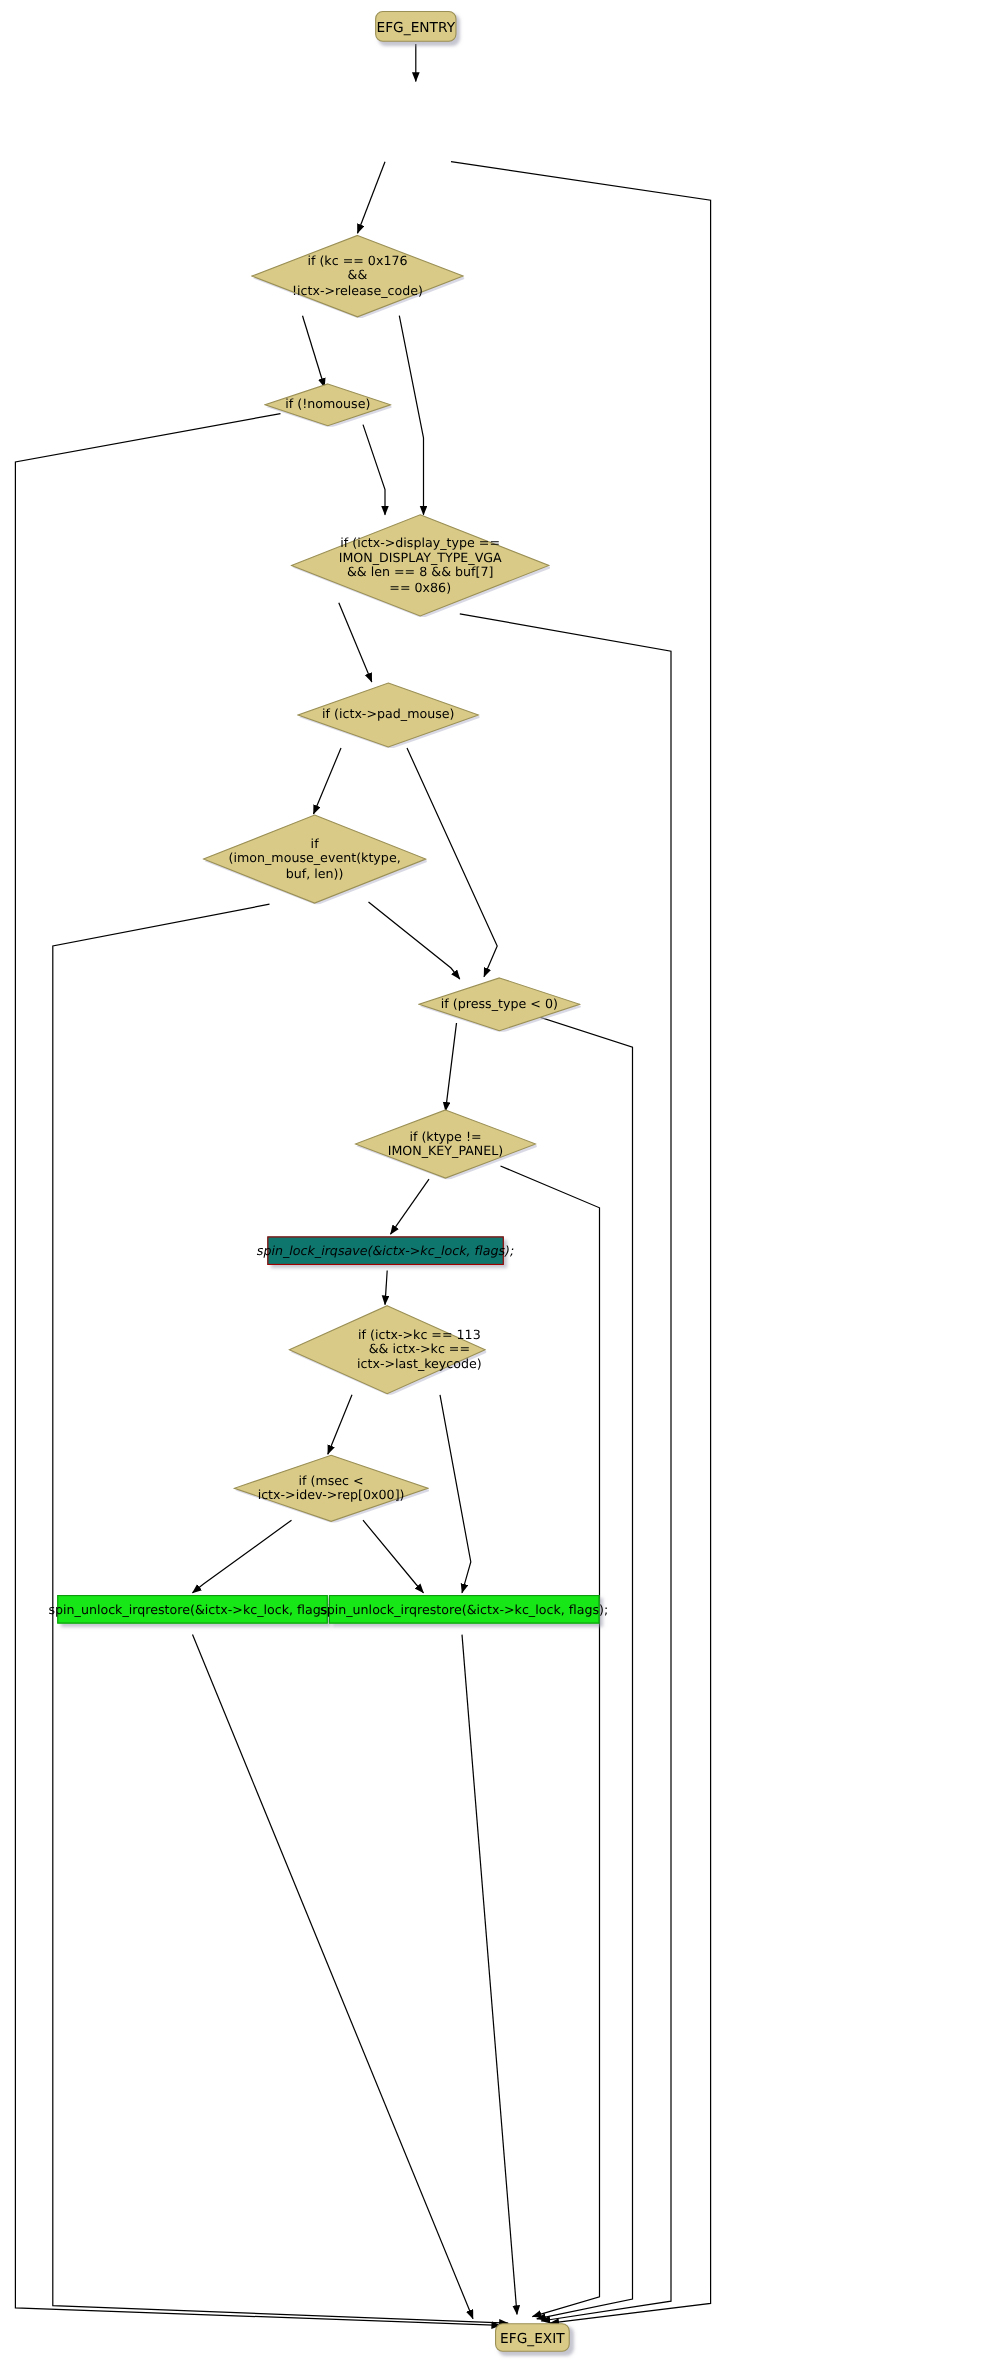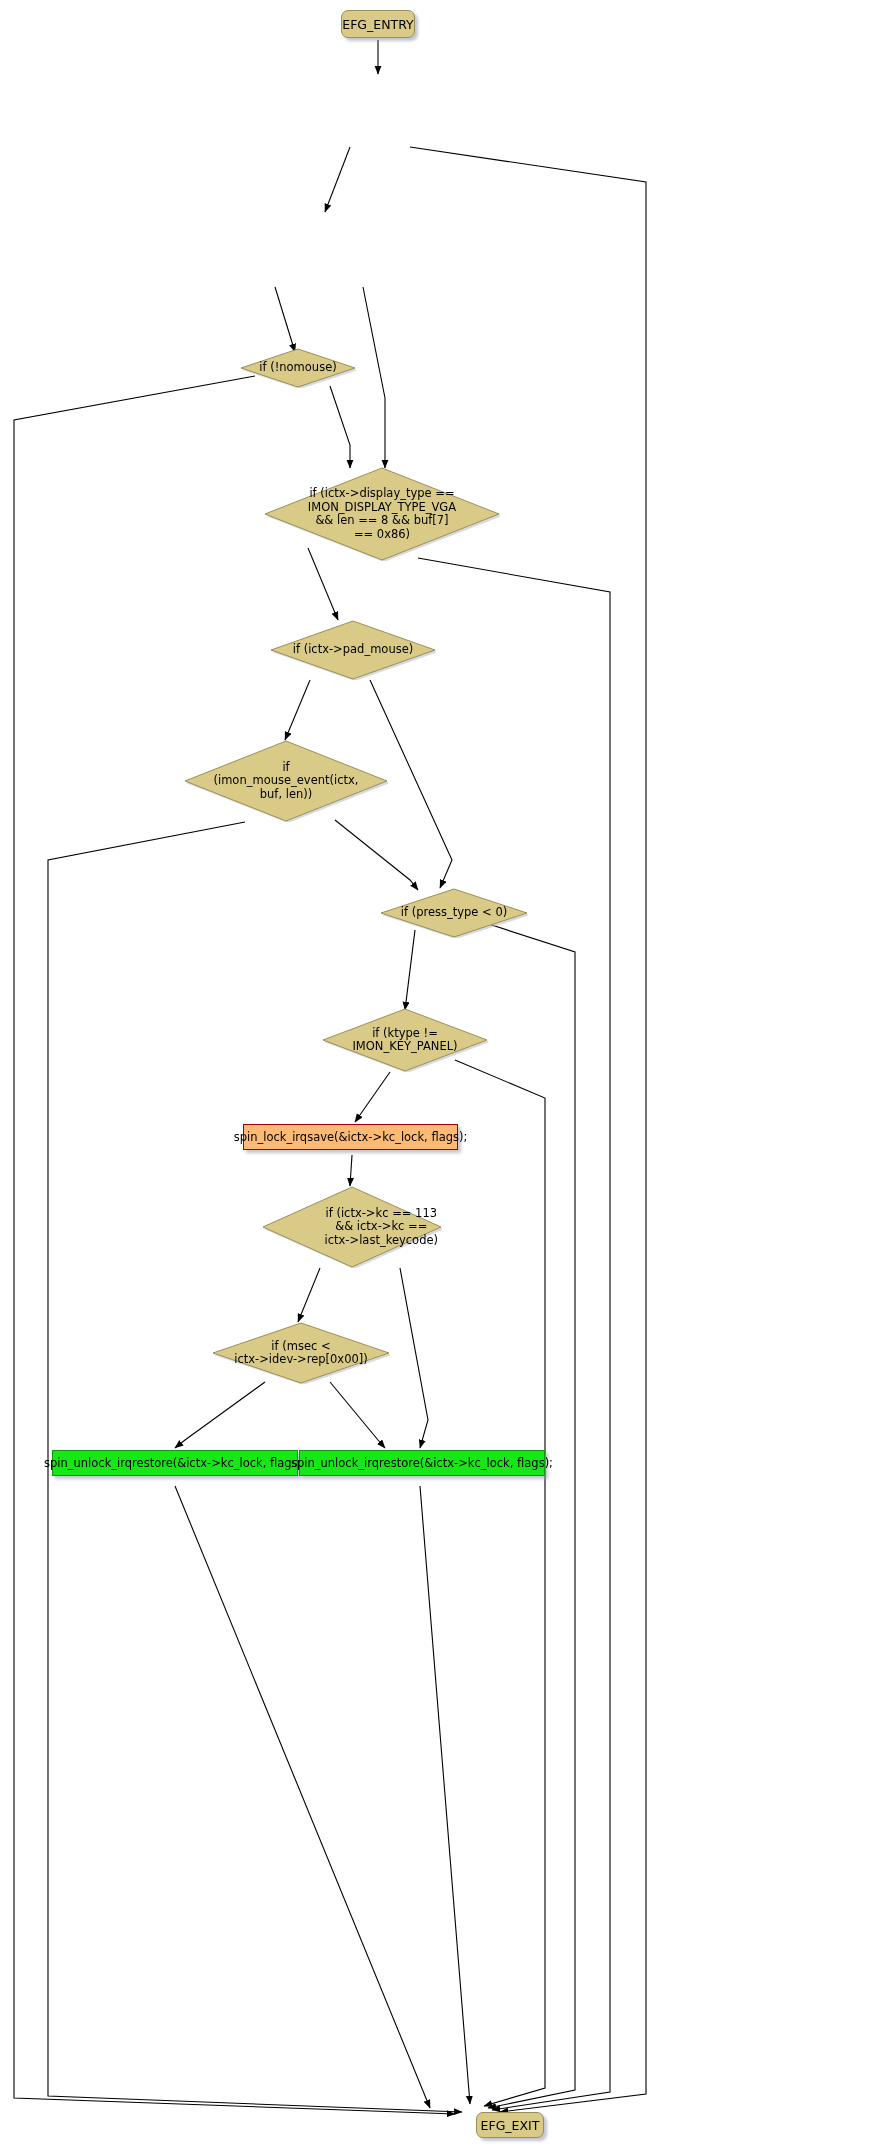--- a/index.html
+++ b/index.html
@@ -46,22 +46,23 @@
   .proc {
     display: flex;
     align-items: center;
     justify-content: center;
     font-size: 11.5px;
     color: #000000;
     white-space: nowrap;
     box-shadow: 3px 3px 3px rgba(150,150,170,0.55);
   }
   .proc.red {
-    background: #fdba74;
+    background: #0f766e;
     border: 1px solid #a00000;
+    font-style: italic;
   }
   .proc.green {
     background: #17e617;
     border: 1px solid #0d9a0d;
   }
   
   .diamond {
     display: flex;
     align-items: center;
     justify-content: center;
@@ -145,20 +146,29 @@
 
       <path d="M420,1486 L470,2104"></path>
     </g>
   </svg>
 
   <div class="node term" style="left:341px; top:10px; width:74px; height:28px;">
     <span>EFG_ENTRY</span>
   </div>
 
 
+  <div class="node diamond" style="left:228px; top:213px; width:194px; height:76px;">
+    <svg class="dshape" viewBox="0 0 194 76" preserveAspectRatio="none">
+      <polygon points="99,5 196,40 99,77 2,40" fill="#b9b9cf" opacity="0.55"></polygon>
+      <polygon points="97,1 193,38 97,75 1,38" fill="#d9cb87" stroke="#9a8f55" stroke-width="1"></polygon>
+    </svg>
+    <div class="dlabel">if (kc == 0x176
+&amp;&amp;
+!ictx-&gt;release_code)</div>
+  </div>
 
   <div class="node diamond" style="left:240px; top:348px; width:116px; height:40px;">
     <svg class="dshape" viewBox="0 0 116 40" preserveAspectRatio="none">
       <polygon points="60,4 118,22 60,41 2,22" fill="#b9b9cf" opacity="0.55"></polygon>
       <polygon points="58,1 115,20 58,39 1,20" fill="#d9cb87" stroke="#9a8f55" stroke-width="1"></polygon>
     </svg>
     <div class="dlabel">if (!nomouse)</div>
   </div>
 
   <div class="node diamond" style="left:264px; top:467px; width:236px; height:94px;">
@@ -179,21 +189,21 @@
     </svg>
     <div class="dlabel">if (ictx-&gt;pad_mouse)</div>
   </div>
 
   <div class="node diamond" style="left:184px; top:740px; width:204px; height:82px;">
     <svg class="dshape" viewBox="0 0 204 82" preserveAspectRatio="none">
       <polygon points="104,5 206,43 104,83 2,43" fill="#b9b9cf" opacity="0.55"></polygon>
       <polygon points="102,1 203,41 102,81 1,41" fill="#d9cb87" stroke="#9a8f55" stroke-width="1"></polygon>
     </svg>
     <div class="dlabel">if
-(imon_mouse_event(ictx,
+(imon_mouse_event(ktype,
 buf, len))</div>
   </div>
 
   <div class="node diamond" style="left:380px; top:888px; width:148px; height:50px;">
     <svg class="dshape" viewBox="0 0 148 50" preserveAspectRatio="none">
       <polygon points="76,4 150,27 76,51 2,27" fill="#b9b9cf" opacity="0.55"></polygon>
       <polygon points="74,1 147,25 74,49 1,25" fill="#d9cb87" stroke="#9a8f55" stroke-width="1"></polygon>
     </svg>
     <div class="dlabel">if (press_type &lt; 0)</div>
   </div>
@@ -231,17 +241,17 @@
   </div>
 
   <div class="node proc green" style="left:52px; top:1450px; width:246px; height:26px;">
     <span>spin_unlock_irqrestore(&amp;ictx-&gt;kc_lock, flags);</span>
   </div>
 
   <div class="node proc green" style="left:299px; top:1450px; width:246px; height:26px;">
     <span>spin_unlock_irqrestore(&amp;ictx-&gt;kc_lock, flags);</span>
   </div>
 
-  <div class="node term" style="left:476px; top:2112px; width:68px; height:26px;">
+  <div class="node term" style="left:450px; top:2112px; width:68px; height:26px;">
     <span>EFG_EXIT</span>
   </div>
 
 </div>
 
 </body></html>

